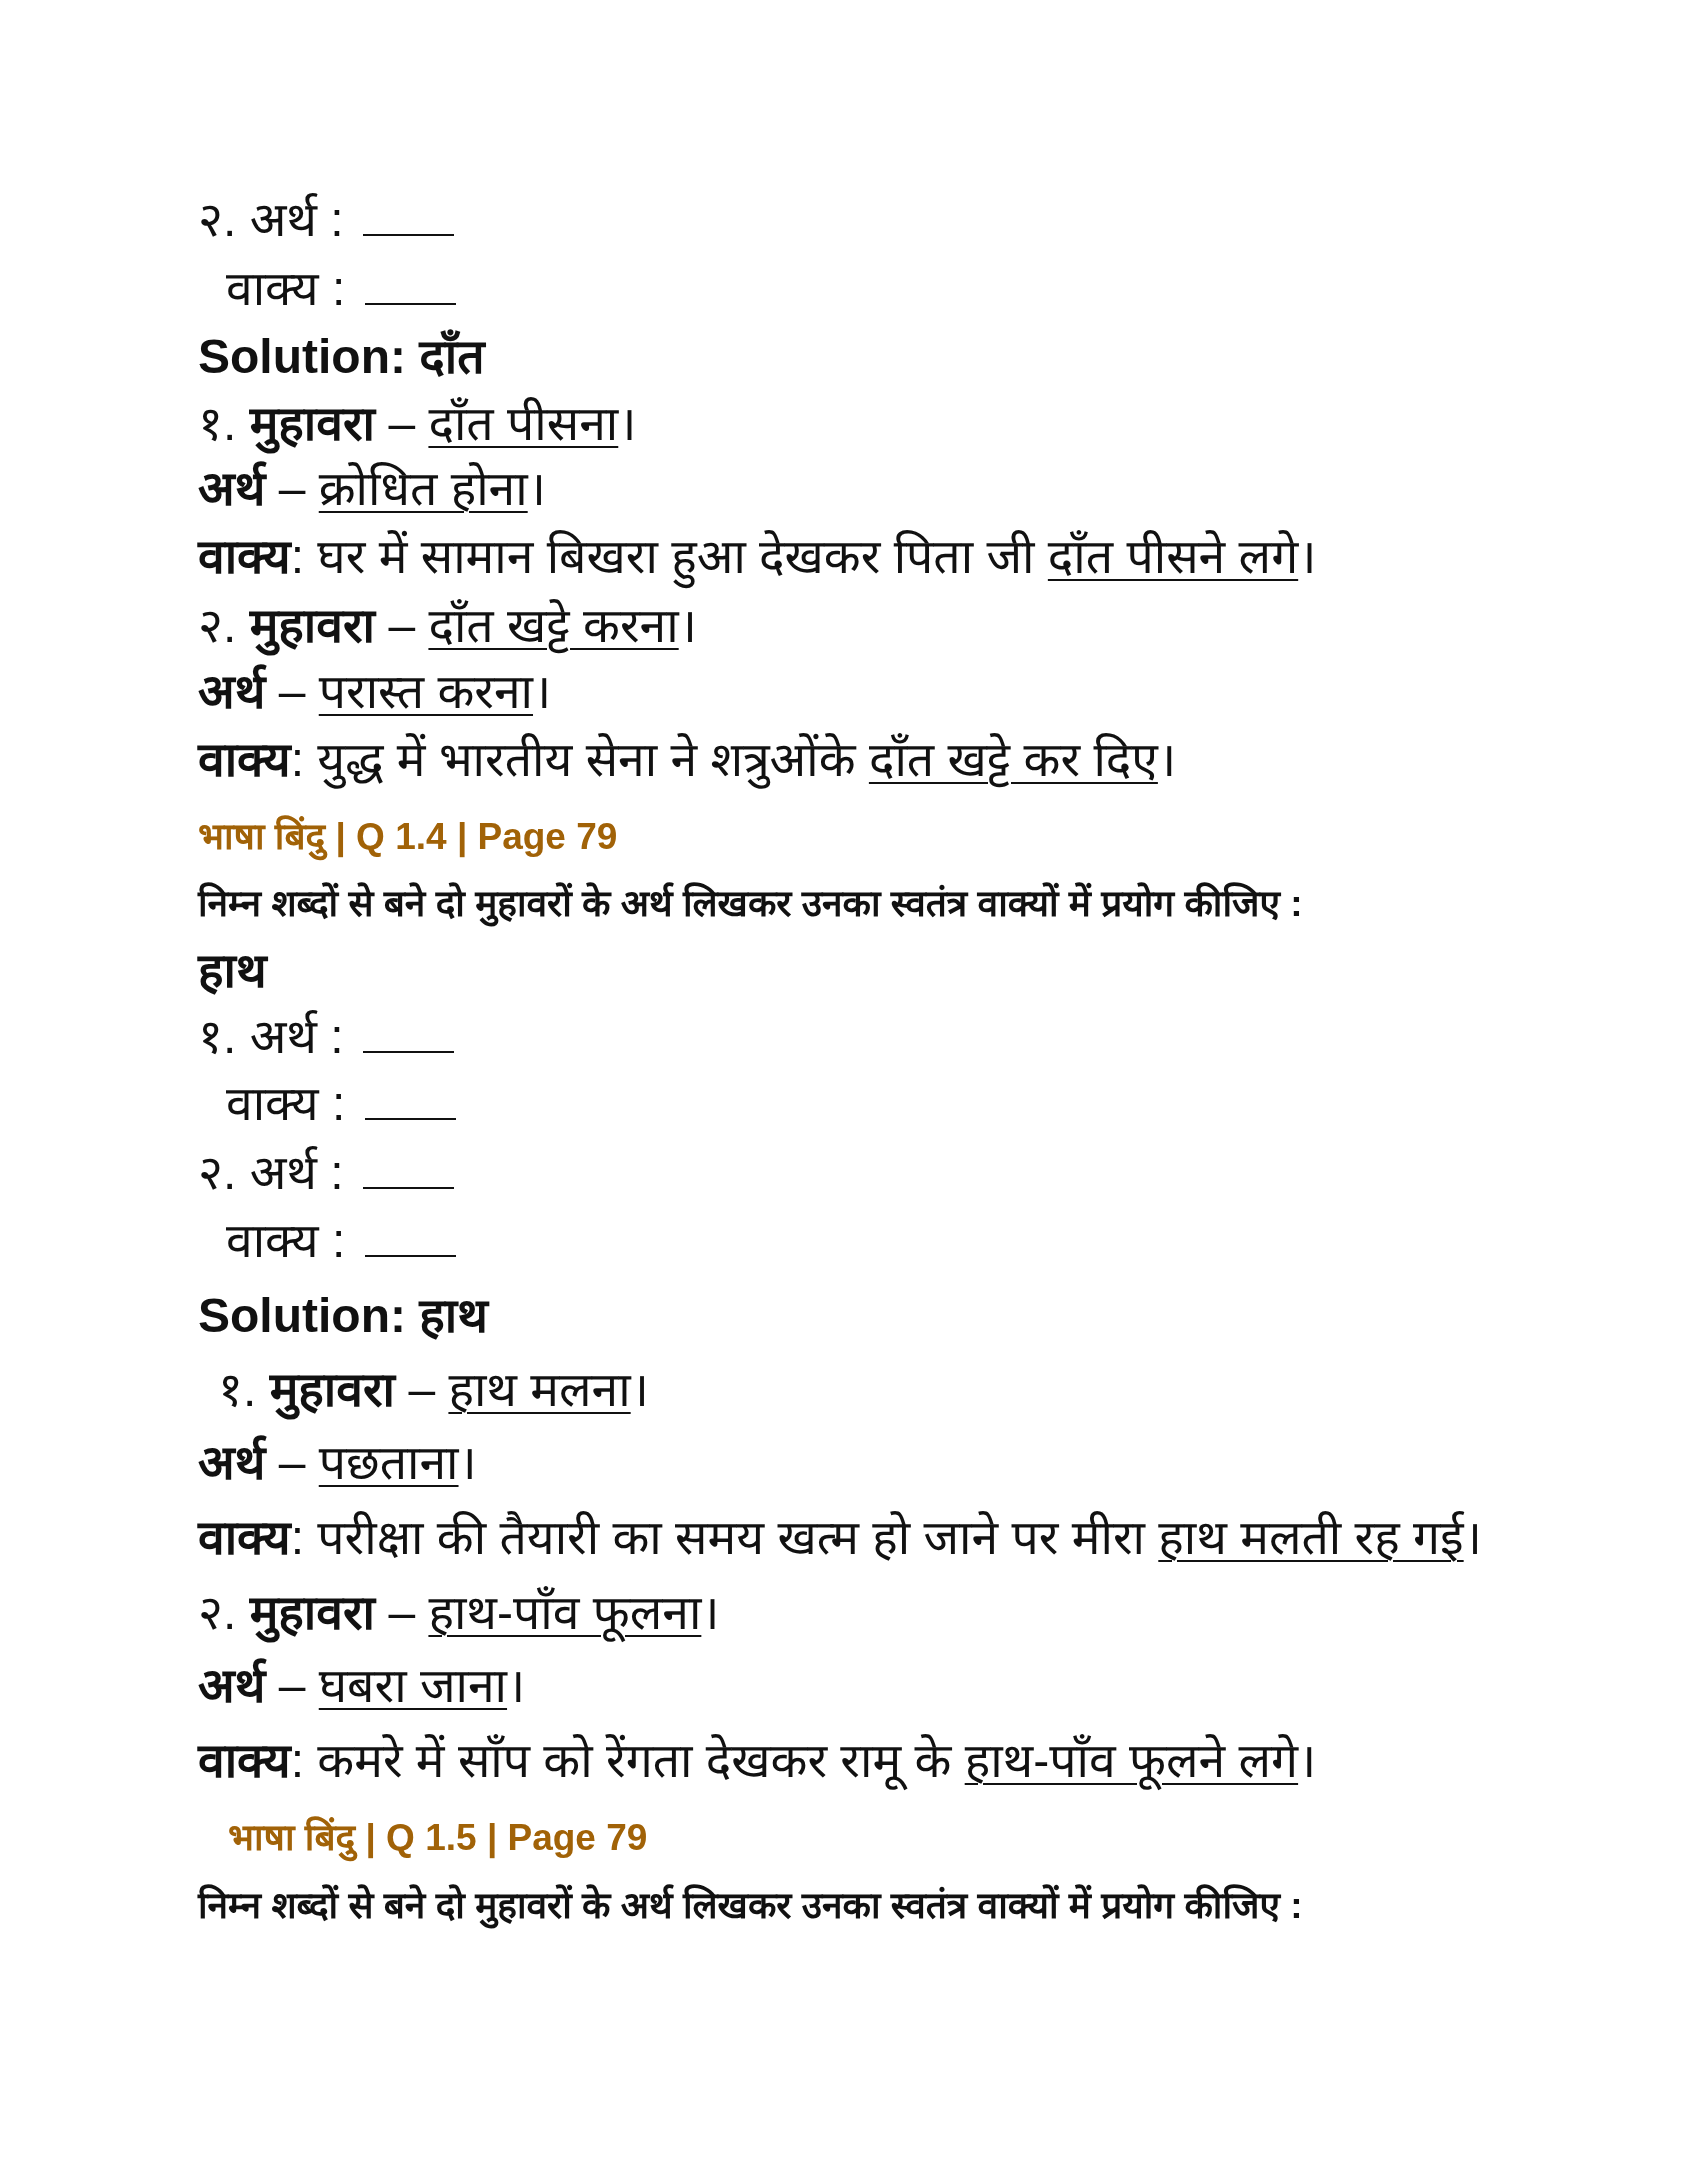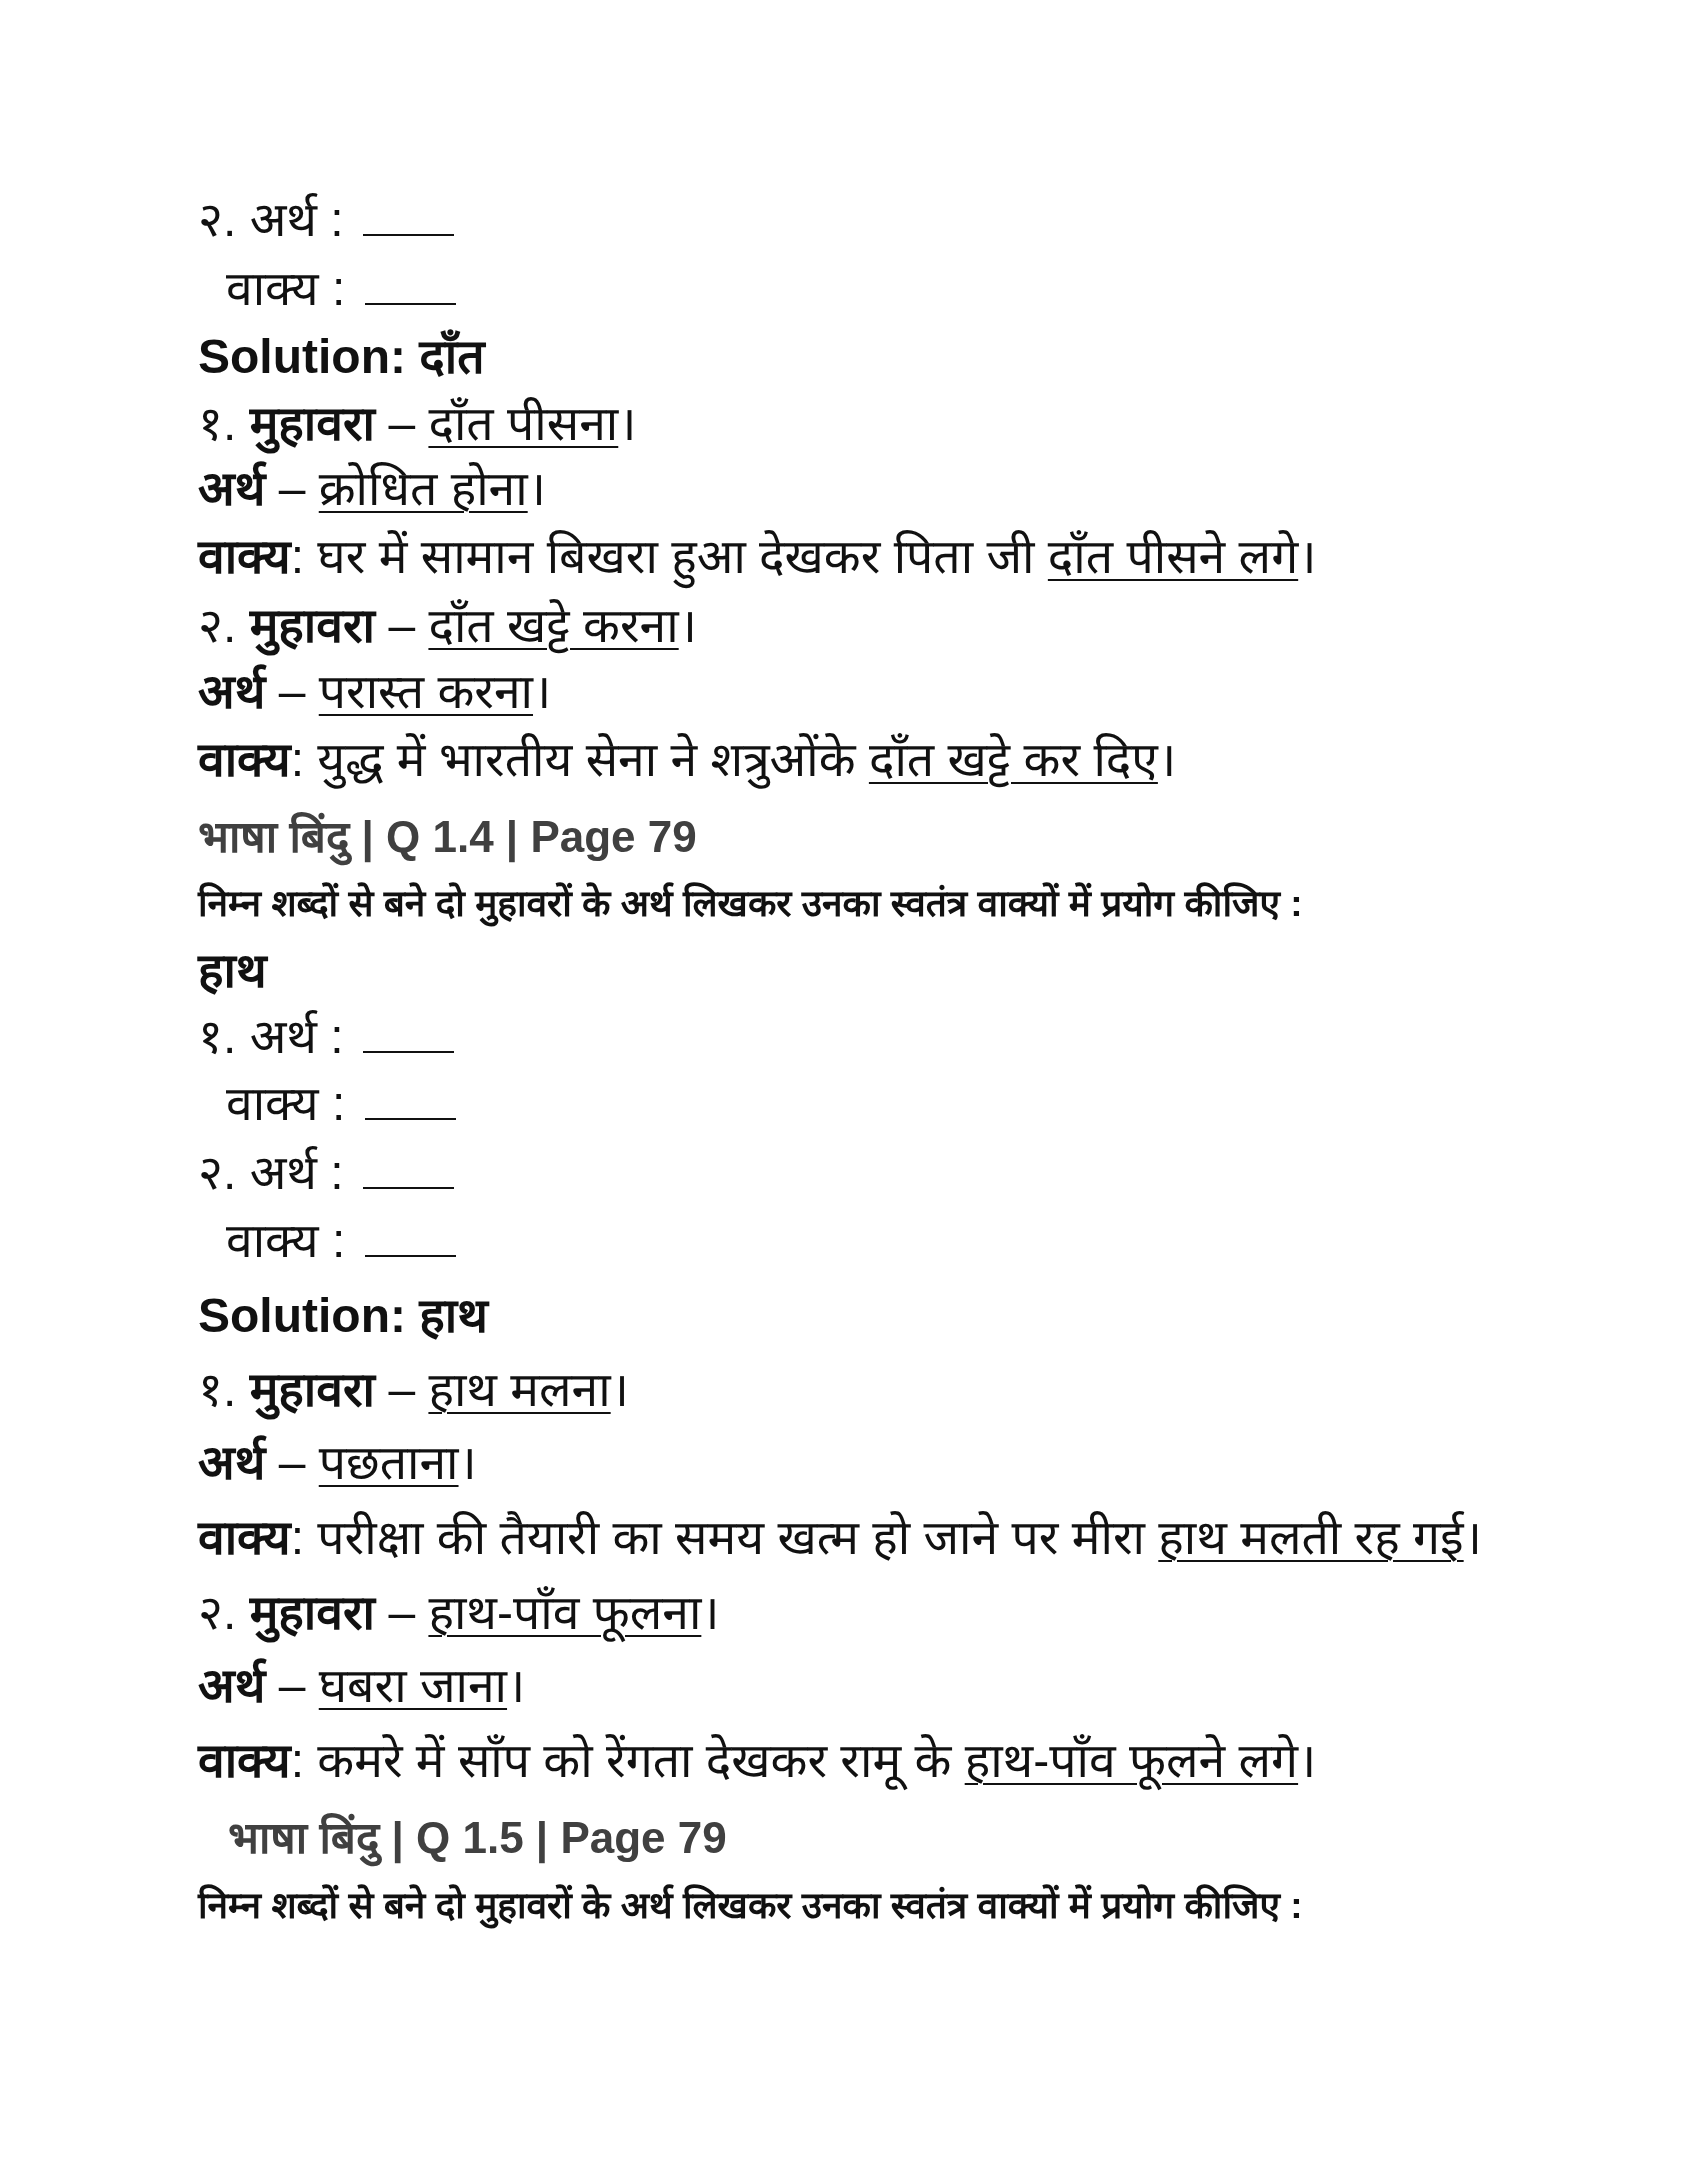--- a/index.html
+++ b/index.html
@@ -1,21 +1,21 @@
 <!DOCTYPE html>
 <html><head>
 <meta charset="utf-8">
 <style>
   html, body { margin: 0; padding: 0; background: #ffffff; }
   body { width: 1683px; height: 2178px; position: relative; overflow: hidden;
          font-family: "Liberation Sans", "DejaVu Sans", sans-serif; color: #111111; }
   .line { position: absolute; left: 198px; font-size: 48px; line-height: 48px; white-space: nowrap; }
   .indent { left: 226px; }
   .bold { font-weight: bold; }
-  .green { color: #404040; font-weight: bold; font-size: 44px; }
+  .green { color: #a16207; font-weight: bold; font-size: 37px; }
   .instr { font-weight: bold; font-size: 37px; text-align: right; }
   .ul { text-decoration: underline; text-underline-offset: 6px; text-decoration-thickness: 2px; }
   .blank { display: inline-block; width: 91px; border-bottom: 2px solid #111; height: 30px; vertical-align: baseline; margin-left: 6px; }
 </style>
 </head>
 <body>
 
 <div class="line" style="top:196px;">
   <span>२.</span>
   <span>अर्थ :</span>
@@ -76,21 +76,21 @@
   <span>अर्थ :</span>
   <span class="blank"></span>
 </div>
 <div class="line indent" style="top:1217px;">
   <span>वाक्य :</span>
   <span class="blank"></span>
 </div>
 
 <div class="line bold" style="top:1292px;">Solution: हाथ</div>
 
-<div class="line" style="top:1366px;">
+<div class="line" style="top:1366px;margin-left:20px;">
   <span>१.</span>
   <span class="bold">मुहावरा</span>
   <span>–</span>
   <span class="ul">हाथ मलना</span><span>।</span>
 </div>
 <div class="line" style="top:1439px;">
   <span class="bold">अर्थ</span>
   <span>–</span>
   <span class="ul">पछताना</span><span>।</span>
 </div>

